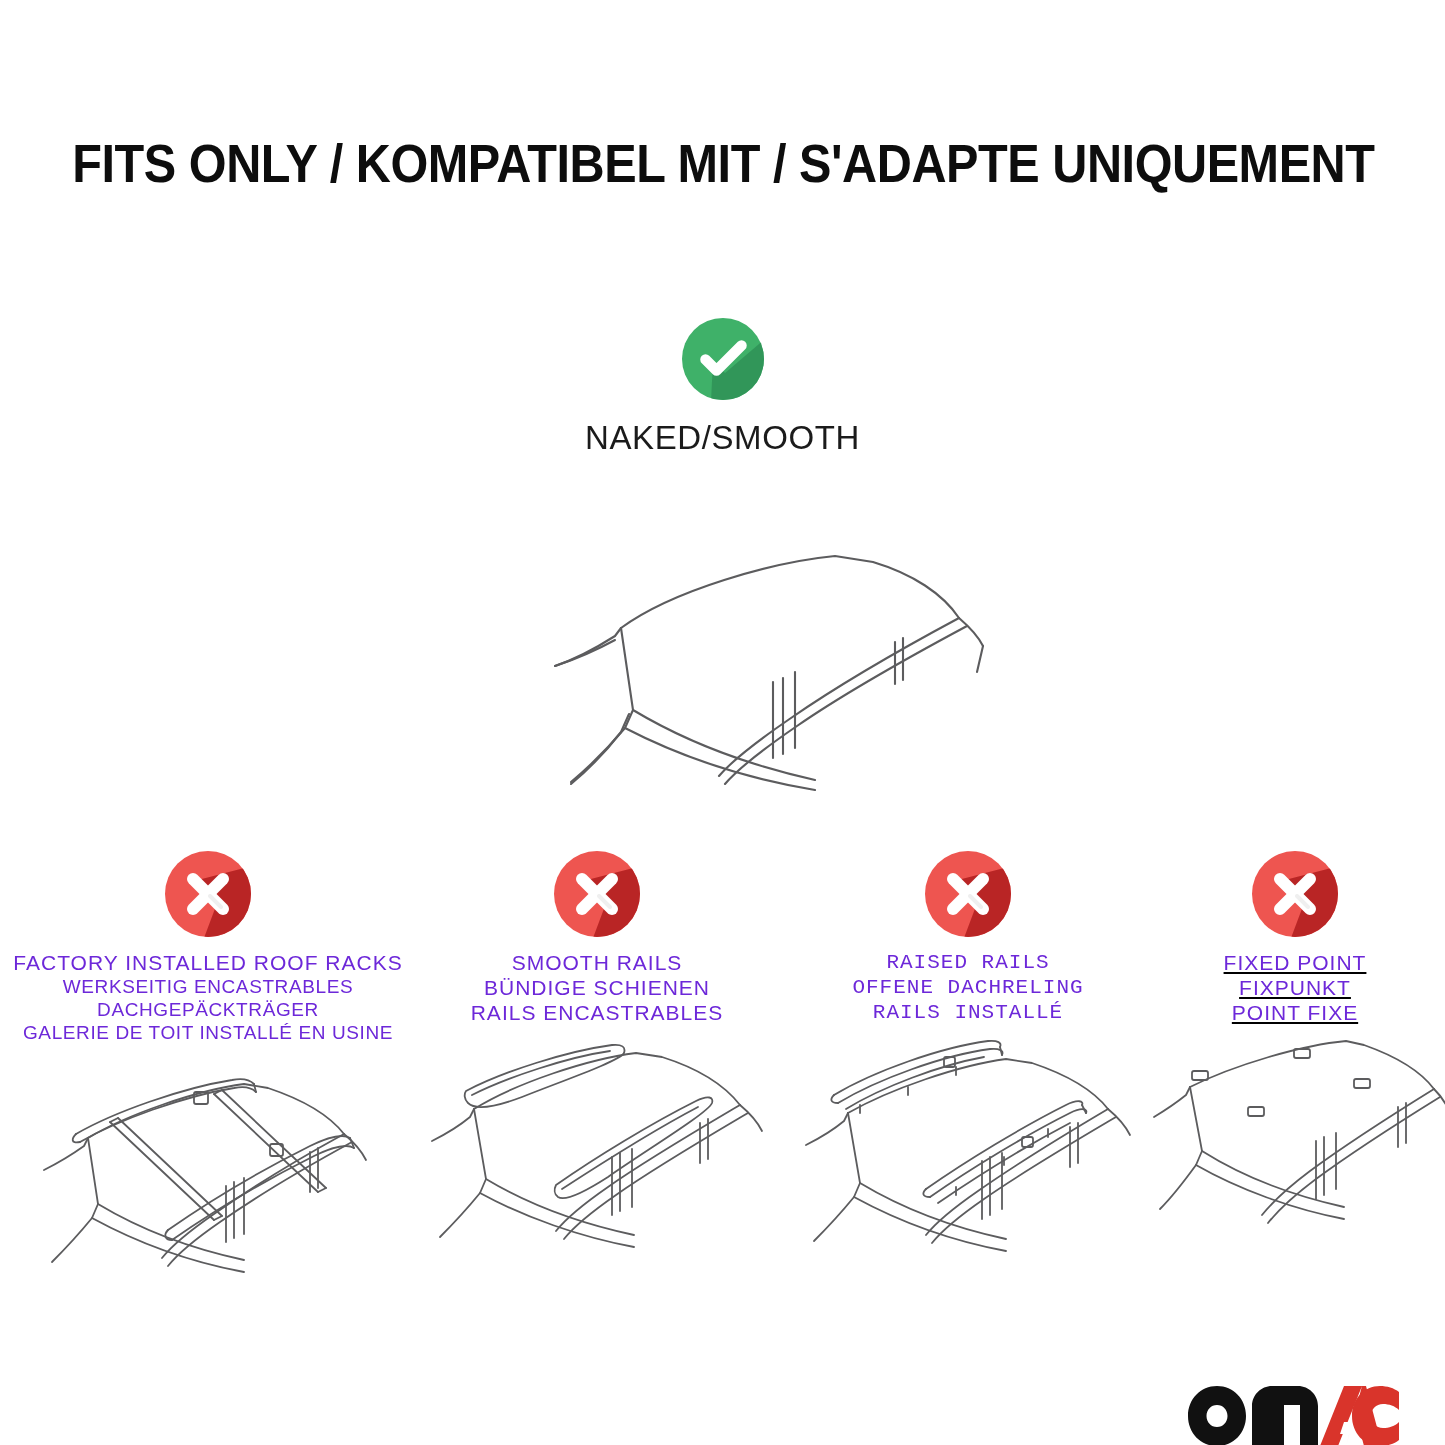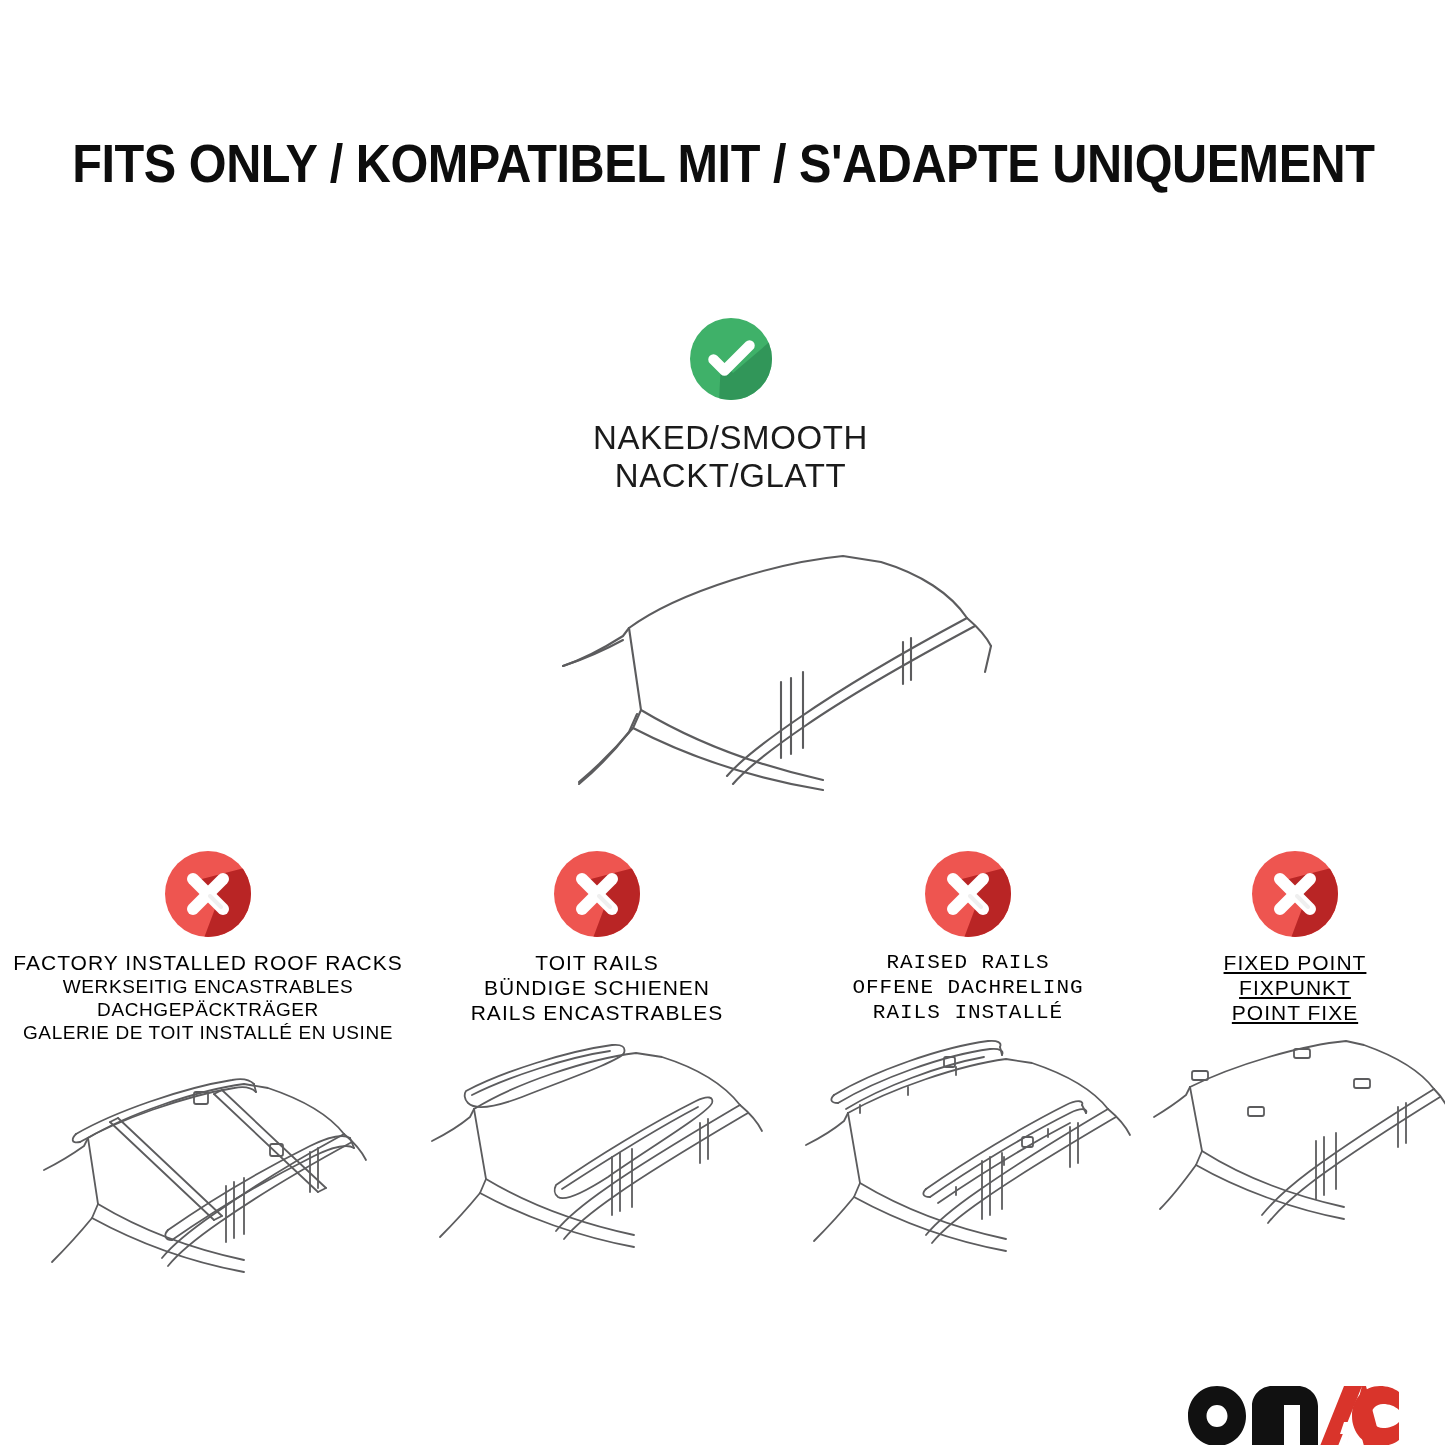--- a/index.html
+++ b/index.html
@@ -33,21 +33,21 @@
     letter-spacing: -0.5px;
     color: #0d0d0d;
     transform: scaleX(0.90);
     transform-origin: 50% 50%;
     white-space: nowrap;
   }
 
   
   #hero {
     position: absolute;
-    left: 8px;
+    left: 0;
     top: 285px;
     width: 1395px;
   }
   #hero-icon-wrap {
     width: 1445px;
     text-align: center;
     height: 92px;
   }
   .icon-circle {
     display: inline-block;
@@ -99,21 +99,21 @@
     width: 88px;
     height: 88px;
   }
   .col-labels {
     margin-top: 4px;
   }
   .col-line {
     font-size: 21px;
     line-height: 25px;
     letter-spacing: 1.0px;
-    color: #000000;
+    color: #6d28d9;
     white-space: nowrap;
   }
   .col-line.small {
     font-size: 19px;
     line-height: 23px;
     letter-spacing: 0.6px;
   }
   .col-art {
     margin-top: 8px;
   }
@@ -156,21 +156,20 @@
           <g clip-path="url(#heroClip)">
             <polygon points="32,44 44,56 84,22 84,84 30,84" fill="#2f9257" opacity="0.85"></polygon>
           </g>
           <path d="M24.5 42.5 L35.5 53.5 L60.5 28.5" fill="none" stroke="#ffffff" stroke-width="10.5" stroke-linecap="round" stroke-linejoin="round"></path>
         </svg>
       </span>
     </div>
 
     <div id="hero-labels">
       <div class="hero-line">NAKED/SMOOTH</div>
-      <div class="hero-line">NACKT/GLATT</div>
     </div>
 
     <div id="hero-art">
       <svg width="560" height="260" viewBox="0 0 560 260" aria-hidden="true">
         <g fill="none" stroke="#5c5c5e" stroke-width="2.1" stroke-linecap="round" stroke-linejoin="round">
 
           <path d="M178 96 C 230 58, 330 30, 392 24 L 430 30 C 470 42, 500 62, 516 86"></path>
           <path d="M178 96 L 172 104 C 150 118, 130 128, 112 134"></path>
           <path d="M112 134 C 130 128, 150 120, 172 108"></path>
 
@@ -291,21 +290,21 @@
               <line x1="29" y1="29" x2="59" y2="59"></line>
               <line x1="59" y1="29" x2="29" y2="59"></line>
             </g>
             <g stroke="#e3e3e3" stroke-width="4" stroke-linecap="round" opacity="0.55">
               <line x1="46" y1="46" x2="57" y2="57"></line>
             </g>
           </svg>
         </span>
       </div>
       <div class="col-labels">
-        <div class="col-line">TOIT RAILS</div>
+        <div class="col-line">SMOOTH RAILS</div>
         <div class="col-line">BÜNDIGE SCHIENEN</div>
         <div class="col-line">RAILS ENCASTRABLES</div>
       </div>
       <div class="col-art">
         <svg width="370" height="230" viewBox="0 0 370 230" aria-hidden="true">
           <g fill="none" stroke="#5c5c5e" stroke-width="1.8" stroke-linecap="round" stroke-linejoin="round">
             <path d="M62 76 C 104 50, 176 26, 224 20 L 250 24 C 288 36, 314 54, 328 72"></path>
             <path d="M62 76 L 58 84 C 46 94, 32 102, 20 108"></path>
             <path d="M62 76 L 74 146 L 68 160 C 50 182, 36 196, 28 204"></path>
             <path d="M74 146 C 114 170, 166 190, 222 202"></path>

